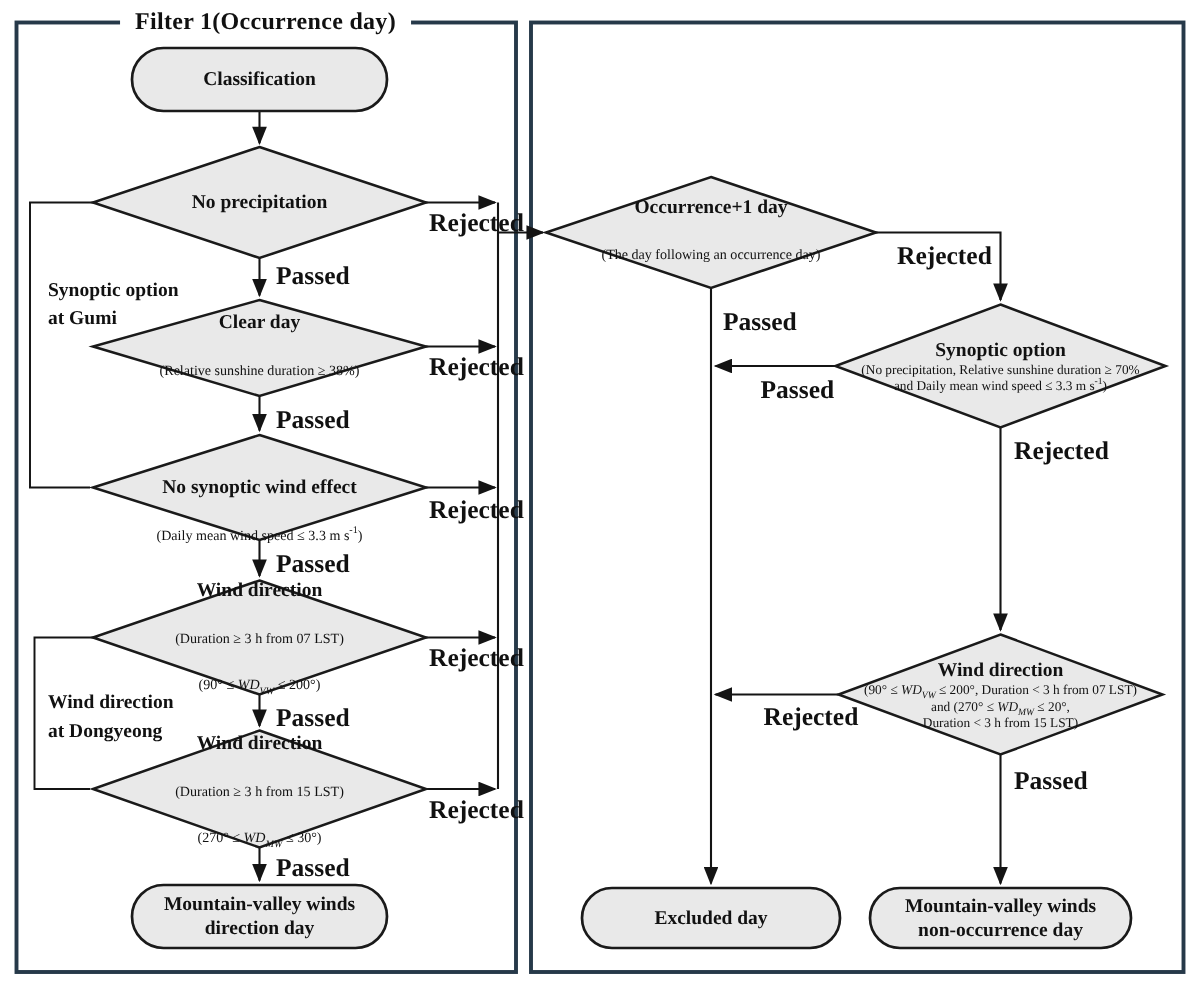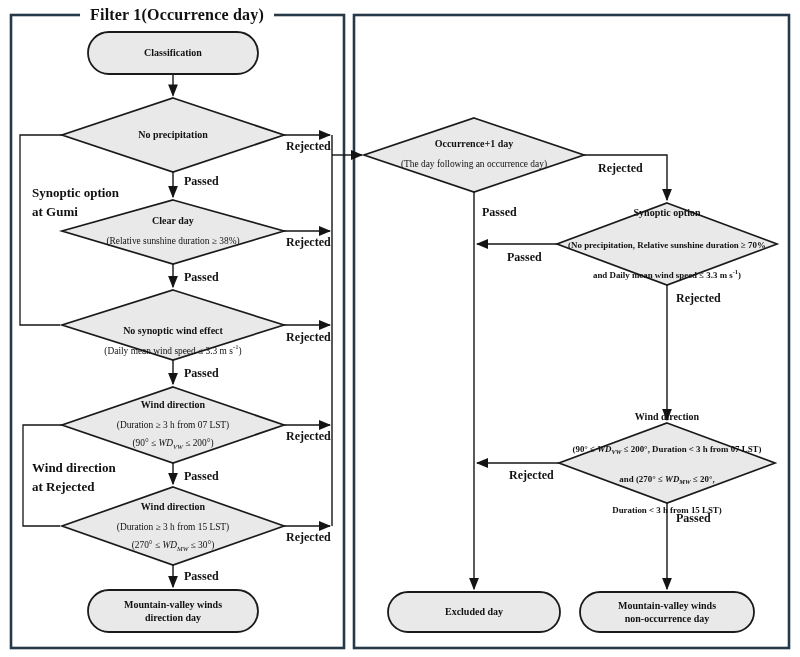--- a/index.html
+++ b/index.html
@@ -8,27 +8,27 @@
   .stage svg{position:absolute;left:0;top:0;}
   .overlay{position:absolute;left:0;top:0;width:800px;height:634px;}
   .panel{fill:none;stroke:var(--panel-stroke,#263949);stroke-width:2.6;}
   .edge{fill:none;stroke:var(--line,#141414);stroke-width:1.4;}
   .bracket{fill:none;stroke:var(--line,#141414);stroke-width:1.3;}
   .diamond{fill:var(--node-fill,#e9e9e9);stroke:var(--node-stroke,#1a1a1a);stroke-width:1.7;}
   .pill{fill:var(--node-fill,#e9e9e9);stroke:var(--node-stroke,#1a1a1a);stroke-width:1.8;}
   .ptitle{position:absolute;transform:translate(-50%,-50%);font-weight:bold;font-size:16px;
           background:#fff;padding:0 10px;white-space:nowrap;letter-spacing:.2px;}
   .ntext{position:absolute;transform:translate(-50%,-50%);text-align:center;white-space:nowrap;}
-  .b{font-weight:bold;font-size:10px;line-height:1.25;}
-  .s{font-size:9.4px;line-height:1.1;margin-top:8px;}
-  .s2{font-size:8.9px;line-height:1.1;margin-top:21px;font-weight:bold;}
+  .b{font-weight:bold;font-size:13px;line-height:1.25;}
+  .s{font-size:9.4px;line-height:1.1;margin-top:20px;}
+  .s2{font-size:8.9px;line-height:1.1;margin-top:1px;}
   sub{font-size:.72em;line-height:0;}
   sup{font-size:.72em;line-height:0;}
   i,sub.i{font-style:italic;text-align:center;}
-  .elabel{position:absolute;font-weight:bold;font-size:12px;white-space:nowrap;}
+  .elabel{position:absolute;font-weight:bold;font-size:17px;white-space:nowrap;}
   .glabel{position:absolute;font-weight:bold;font-size:13px;line-height:1.45;white-space:nowrap;}
 </style>
 </head>
 <body>
 
 <div class="stage">
 
   <svg width="800" height="657" viewBox="0 0 800 657">
     <defs>
       <marker id="arrow" viewBox="0 0 10 8" refX="9" refY="4" markerWidth="9" markerHeight="7" orient="auto-start-reverse">
@@ -110,21 +110,21 @@
       <div class="b">Mountain-valley winds</div>
       <div class="b">direction day</div>
     </div>
 
     <div class="glabel" style="left:32px;top:184px">
       <div>Synoptic option</div>
       <div>at Gumi</div>
     </div>
     <div class="glabel" style="left:32px;top:459px">
       <div>Wind direction</div>
-      <div>at Rejected</div>
+      <div>at Dongyeong</div>
     </div>
 
     <div class="elabel" style="left:184px;top:174px">Passed</div>
     <div class="elabel" style="left:184px;top:270px">Passed</div>
     <div class="elabel" style="left:184px;top:366px">Passed</div>
     <div class="elabel" style="left:184px;top:469px">Passed</div>
     <div class="elabel" style="left:184px;top:569px">Passed</div>
     <div class="elabel" style="left:286px;top:139px">Rejected</div>
     <div class="elabel" style="left:286px;top:235px">Rejected</div>
     <div class="elabel" style="left:286px;top:330px">Rejected</div>

